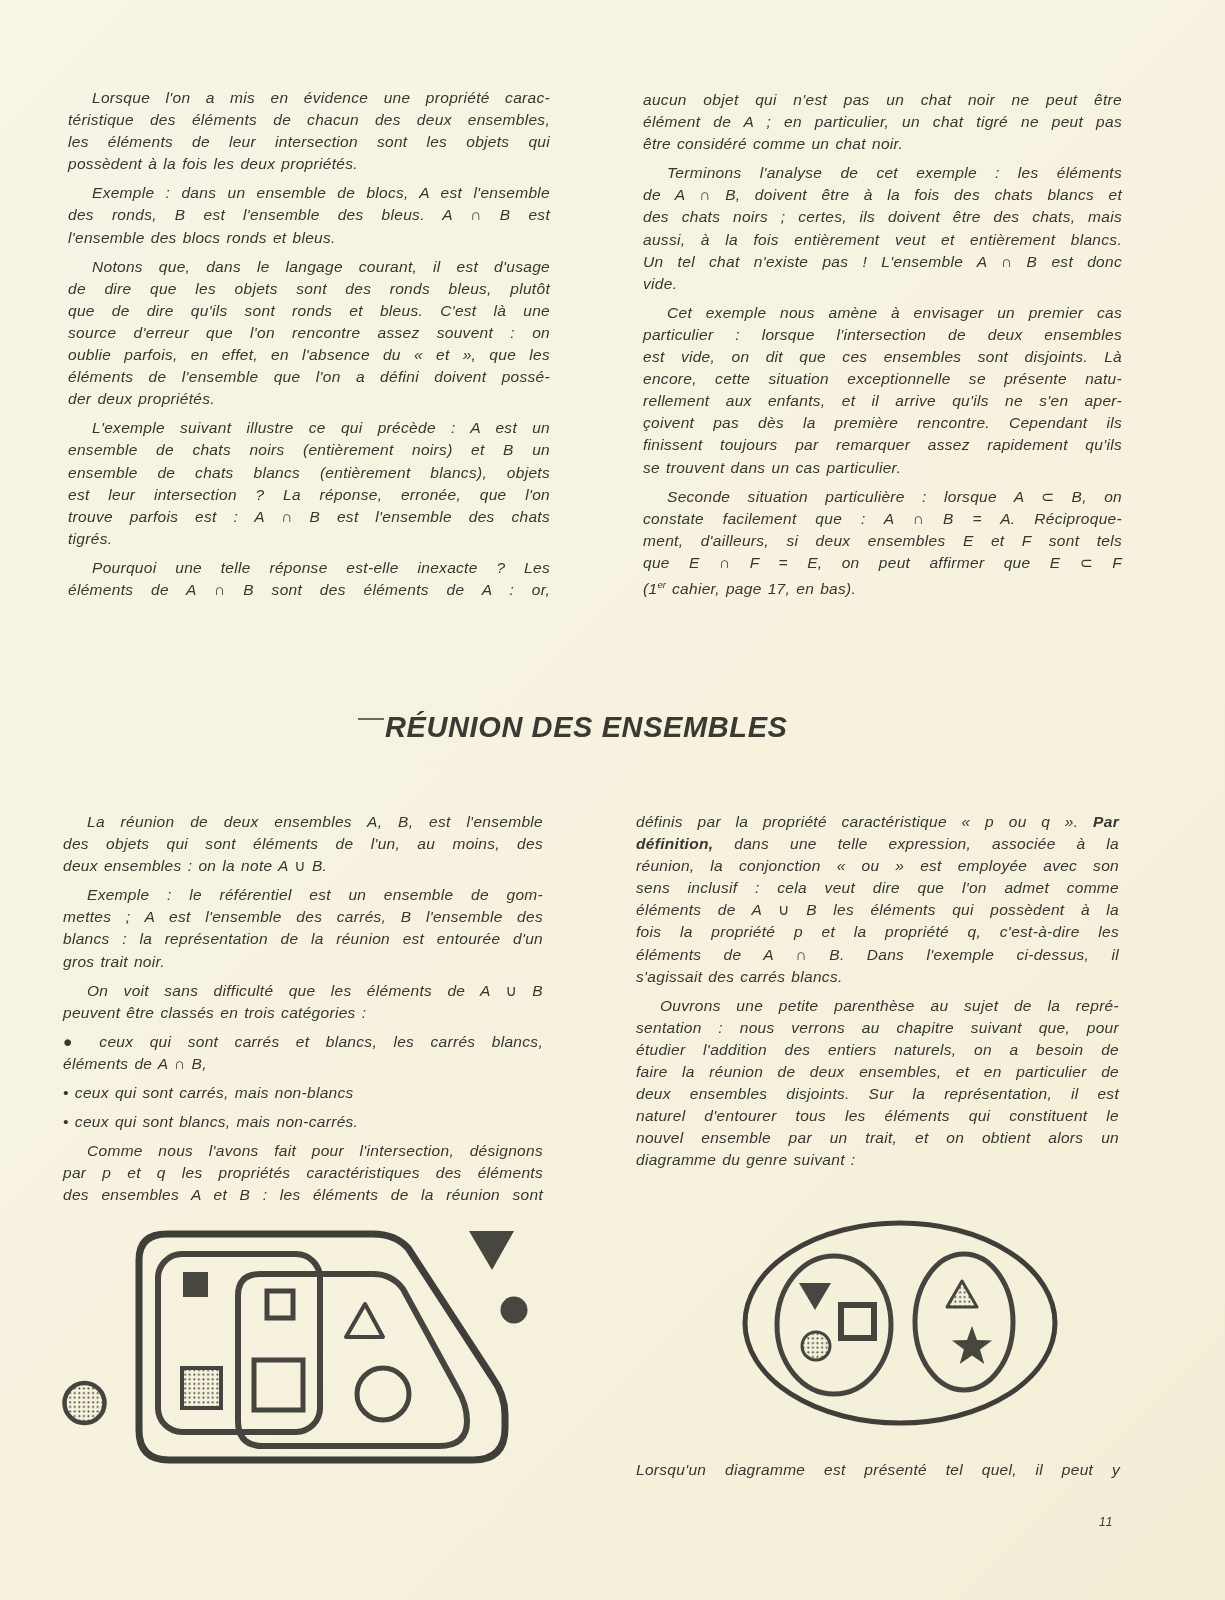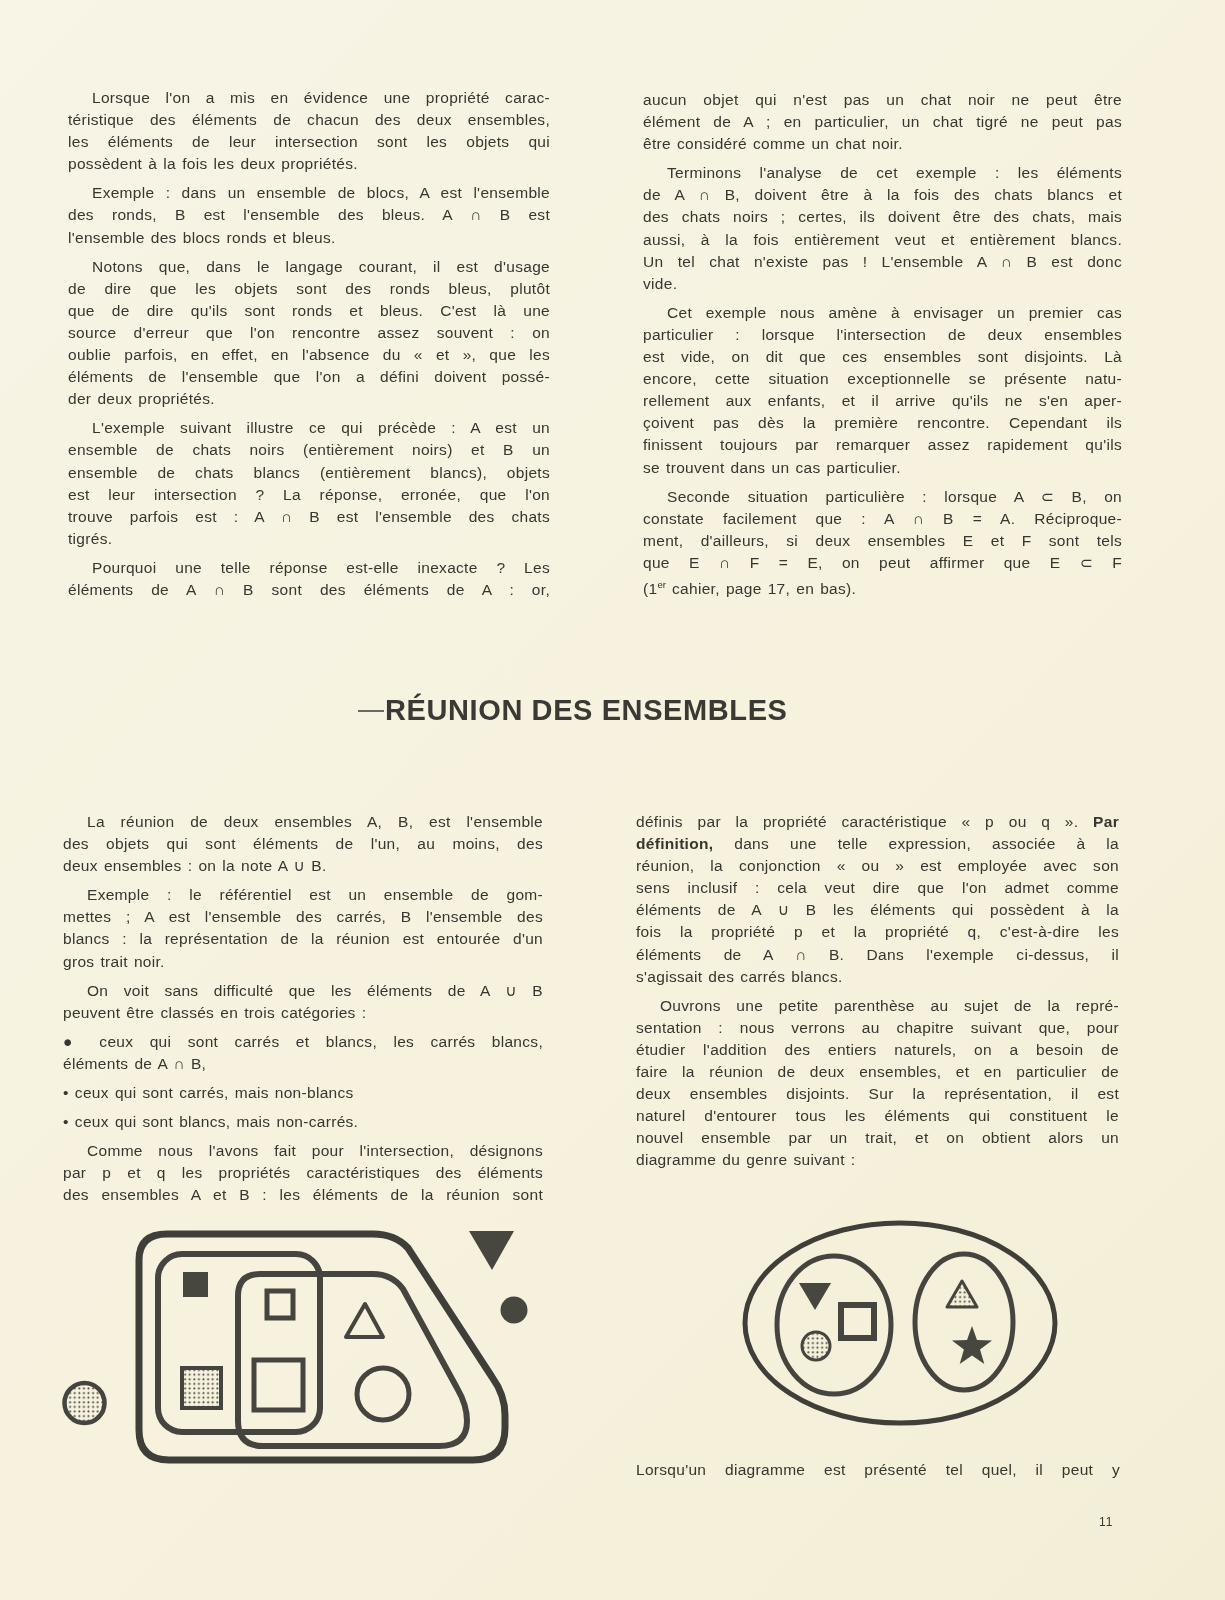--- a/index.html
+++ b/index.html
@@ -2,35 +2,36 @@
 <html><head>
 <meta charset="utf-8">
 <style>
   html,body{margin:0;padding:0;}
   body{background:#777;}
   .page{
     position:relative;width:1225px;height:1600px;overflow:hidden;
     background:linear-gradient(135deg,#f8f4e6 0%,#f6f2de 55%,#f2eed6 100%);
     font-family:"Liberation Sans","DejaVu Sans",sans-serif;
     color:#37362f;
+    font-style:italic;
   }
   .col{position:absolute;font-size:15.5px;line-height:22.1px;letter-spacing:.3px;word-spacing:1.5px;}
   .para{margin-top:7px;}
   .para:first-child{margin-top:0;}
   .ln{text-align:left;}
   .ln.just{text-align:justify;text-align-last:justify;}
   .ln.first-ind{text-indent:24px;}
   b{font-weight:bold;}
   sup{font-size:.62em;vertical-align:super;letter-spacing:0;}
   .heading-wrap{
     position:absolute;top:694px;left:358px;display:flex;align-items:center;
   }
   .heading-dash{width:26px;height:2px;background:#6b6a62;margin-right:1px;flex:none;}
   .heading-text{
-    font-size:29px;font-weight:bold;letter-spacing:.6px;color:#3a3933;white-space:nowrap;
+    font-size:29px;font-weight:bold;letter-spacing:.6px;color:#3a3933;white-space:nowrap;margin-top:17px;
   }
   .caption{position:absolute;left:636px;top:1459px;width:484px;font-size:15.5px;line-height:22px;letter-spacing:.3px;}
   .pageno{position:absolute;left:1099px;top:1515px;font-size:12px;letter-spacing:1px;color:#3a3933;}
   .figure{position:absolute;}
   svg{display:block;}
 </style>
 </head>
 <body>
 
 <div class="page">

